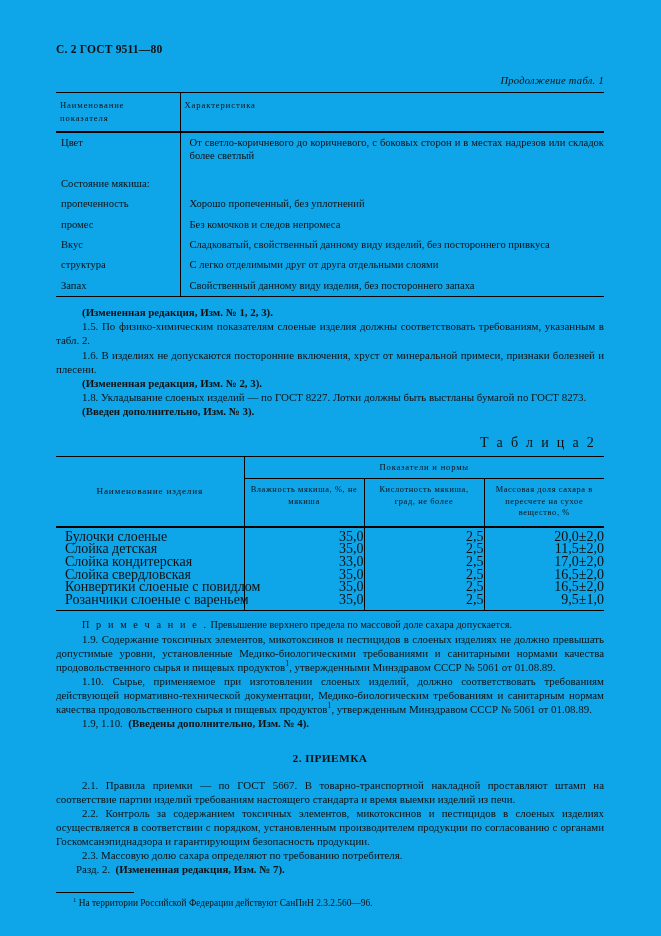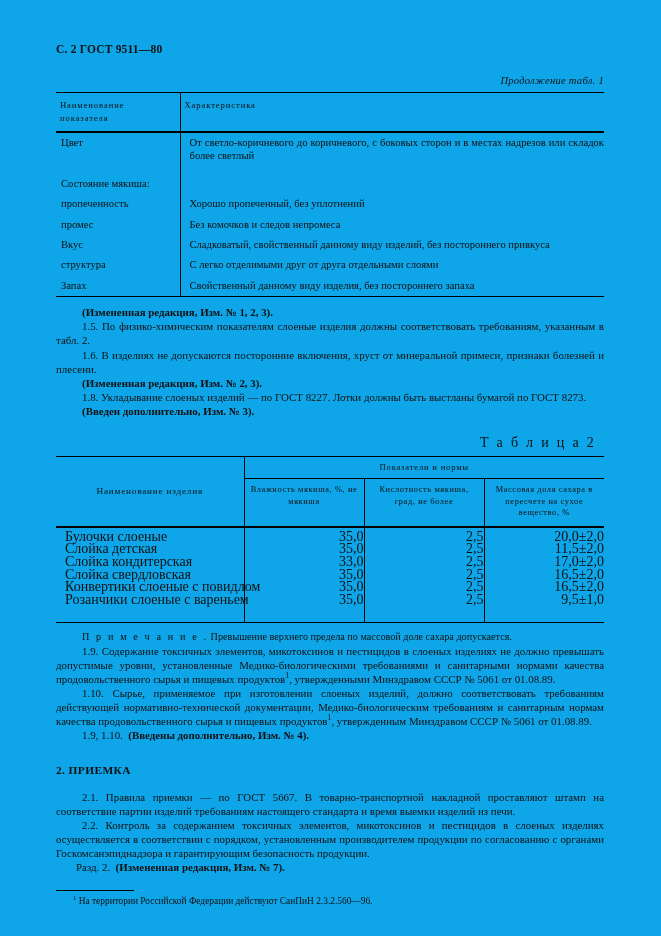--- a/index.html
+++ b/index.html
@@ -146,31 +146,32 @@
     padding-left: 9px;
     white-space: nowrap;
   }
   .t2 .cell-num {
     font-size: 14px;
     line-height: 12.6px;
     text-align: right;
     font-family: Liberation Serif, serif;
   }
   .t2 .pad-first td { padding-top: 3px; }
-  .t2 .pad-last td { padding-bottom: 16px; }
+  .t2 .pad-last td { padding-bottom: 4px; }
 
   .note {
     margin-top: 7px;
     font-size: 10.2px;
     line-height: 13.5px;
     padding-left: 26px;
   }
   .note .spaced { letter-spacing: 2.1px; }
 
   .sec-head {
+    text-align: center;
     font-weight: bold;
     font-size: 11.4px;
     letter-spacing: 0.4px;
     margin-top: 21px;
     margin-bottom: 14px;
   }
 
   
   .fn-rule {
     margin-top: 16px;
@@ -332,19 +333,20 @@
   <p class="para ind"><span>1.9. Содержание токсичных элементов, микотоксинов и пестицидов в слоеных изделиях не должно превышать допустимые уровни, установленные Медико-биологическими требованиями и санитарными нормами качества продовольственного сырья и пищевых продуктов</span><sup>1</sup><span>, утвержденными Минздравом СССР № 5061 от 01.08.89.</span></p>
 
   <p class="para ind"><span>1.10. Сырье, применяемое при изготовлении слоеных изделий, должно соответствовать требованиям действующей нормативно-технической документации, Медико-биологическим требованиям и санитарным нормам качества продовольственного сырья и пищевых продуктов</span><sup>1</sup><span>, утвержденным Минздравом СССР № 5061 от 01.08.89.</span></p>
 
   <p class="para" style="padding-left:26px;"><span>1.9, 1.10.</span>&nbsp; <span class="bold">(Введены дополнительно, Изм. № 4).</span></p>
 
   <div class="sec-head">2.  ПРИЕМКА</div>
 
   <p class="para ind">2.1. Правила приемки — по ГОСТ 5667. В товарно-транспортной накладной проставляют штамп на соответствие партии изделий требованиям настоящего стандарта и время выемки изделий из печи.</p>
   <p class="para ind">2.2. Контроль за содержанием токсичных элементов, микотоксинов и пестицидов в слоеных изделиях осуществляется в соответствии с порядком, установленным производителем продукции по согласованию с органами Госкомсанэпиднадзора и гарантирующим безопасность продукции.</p>
+  <p class="para ind">2.3. Массовую долю сахара определяют по требованию потребителя.</p>
   <p class="para" style="padding-left:20px;"><span>Разд. 2.</span>&nbsp; <span class="bold">(Измененная редакция, Изм. № 7).</span></p>
 
   <div class="fn-rule"></div>
   <div class="footnote"><sup>1</sup> <span>На территории Российской Федерации действуют СанПиН 2.3.2.560—96.</span></div>
 
  </div>
 </div>
 
 </body></html>

